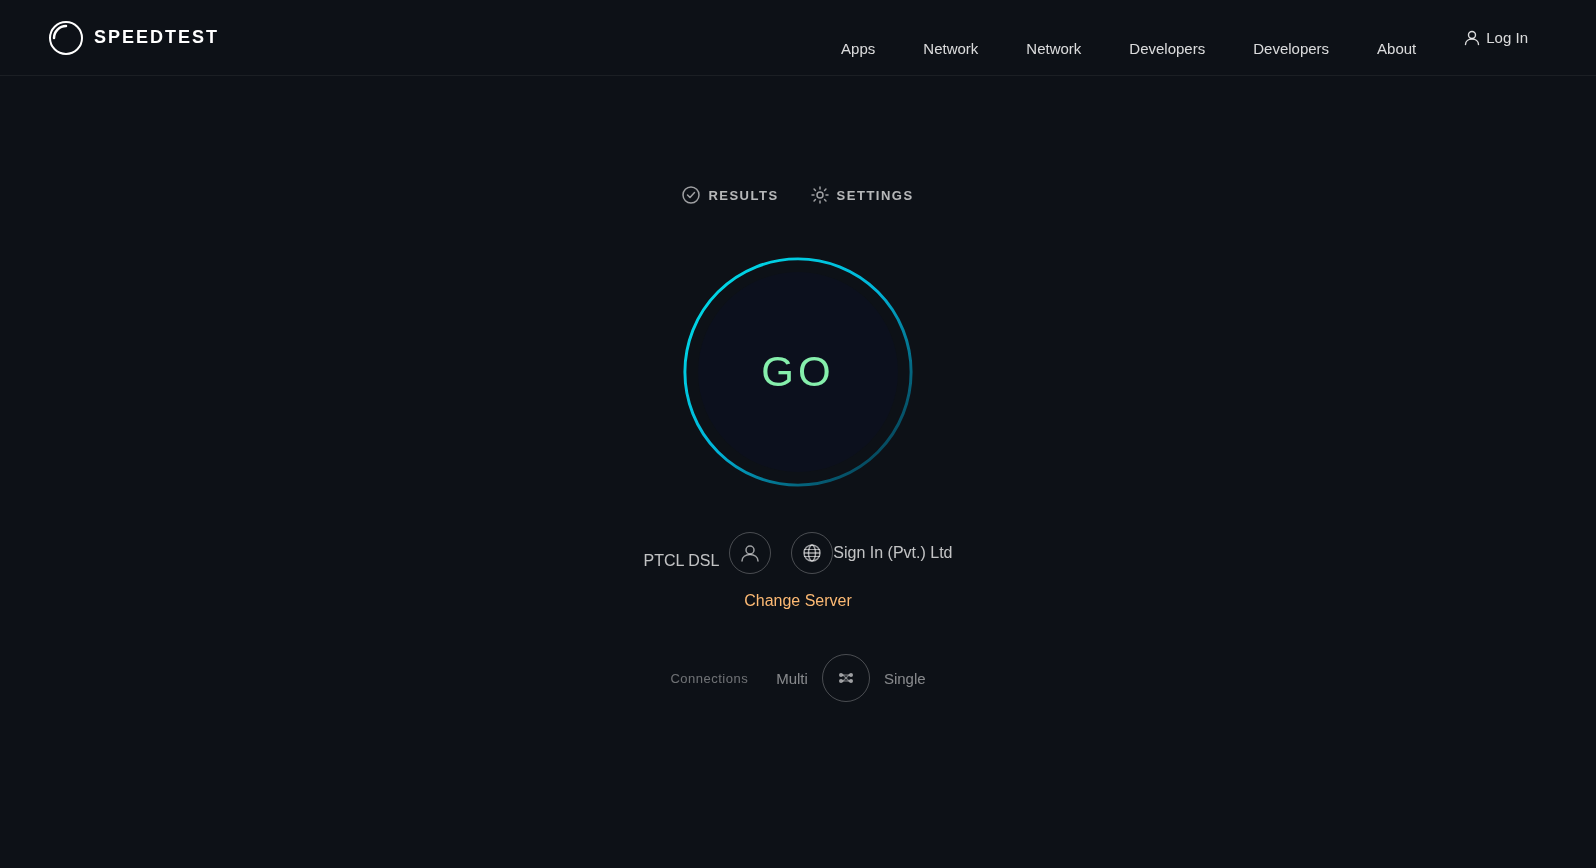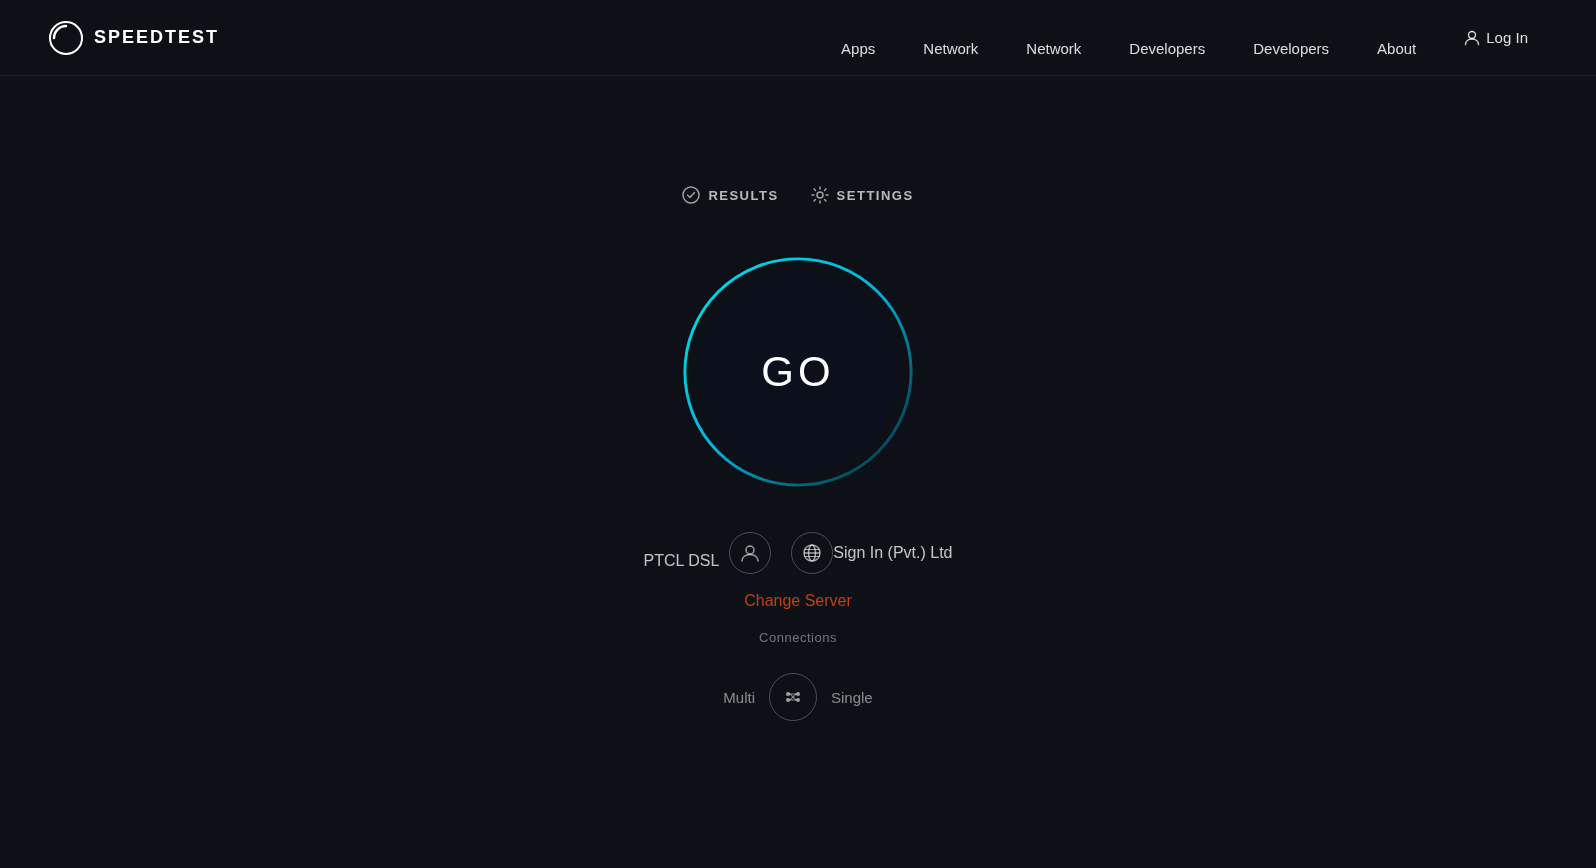--- a/index.html
+++ b/index.html
@@ -134,21 +134,21 @@
       align-items: center;
       justify-content: center;
       position: relative;
       z-index: 2;
     }
 
     .go-button-text {
       font-size: 42px;
       font-weight: 300;
       letter-spacing: 4px;
-      color: #ffffff;
+      color: #86efac;
     }
 
     
     .server-info {
       display: flex;
       align-items: center;
       gap: 20px;
       margin-bottom: 18px;
     }
 
@@ -180,31 +180,31 @@
       align-items: center;
     }
 
     .server-host-name {
       font-size: 16px;
       color: rgba(255,255,255,0.75);
     }
 
     
     .change-server {
-      color: #c2410c;
+      color: #fdba74;
       font-size: 16px;
       cursor: pointer;
-      margin-bottom: 20px;
+      margin-bottom: 44px;
       text-decoration: none;
     }
 
     
     .connections-section {
       display: flex;
-      flex-direction: column;
+      flex-direction: row;
       align-items: center;
       gap: 28px;
     }
 
     .connections-label {
       font-size: 13px;
       color: rgba(255,255,255,0.4);
       letter-spacing: 0.5px;
     }
 

